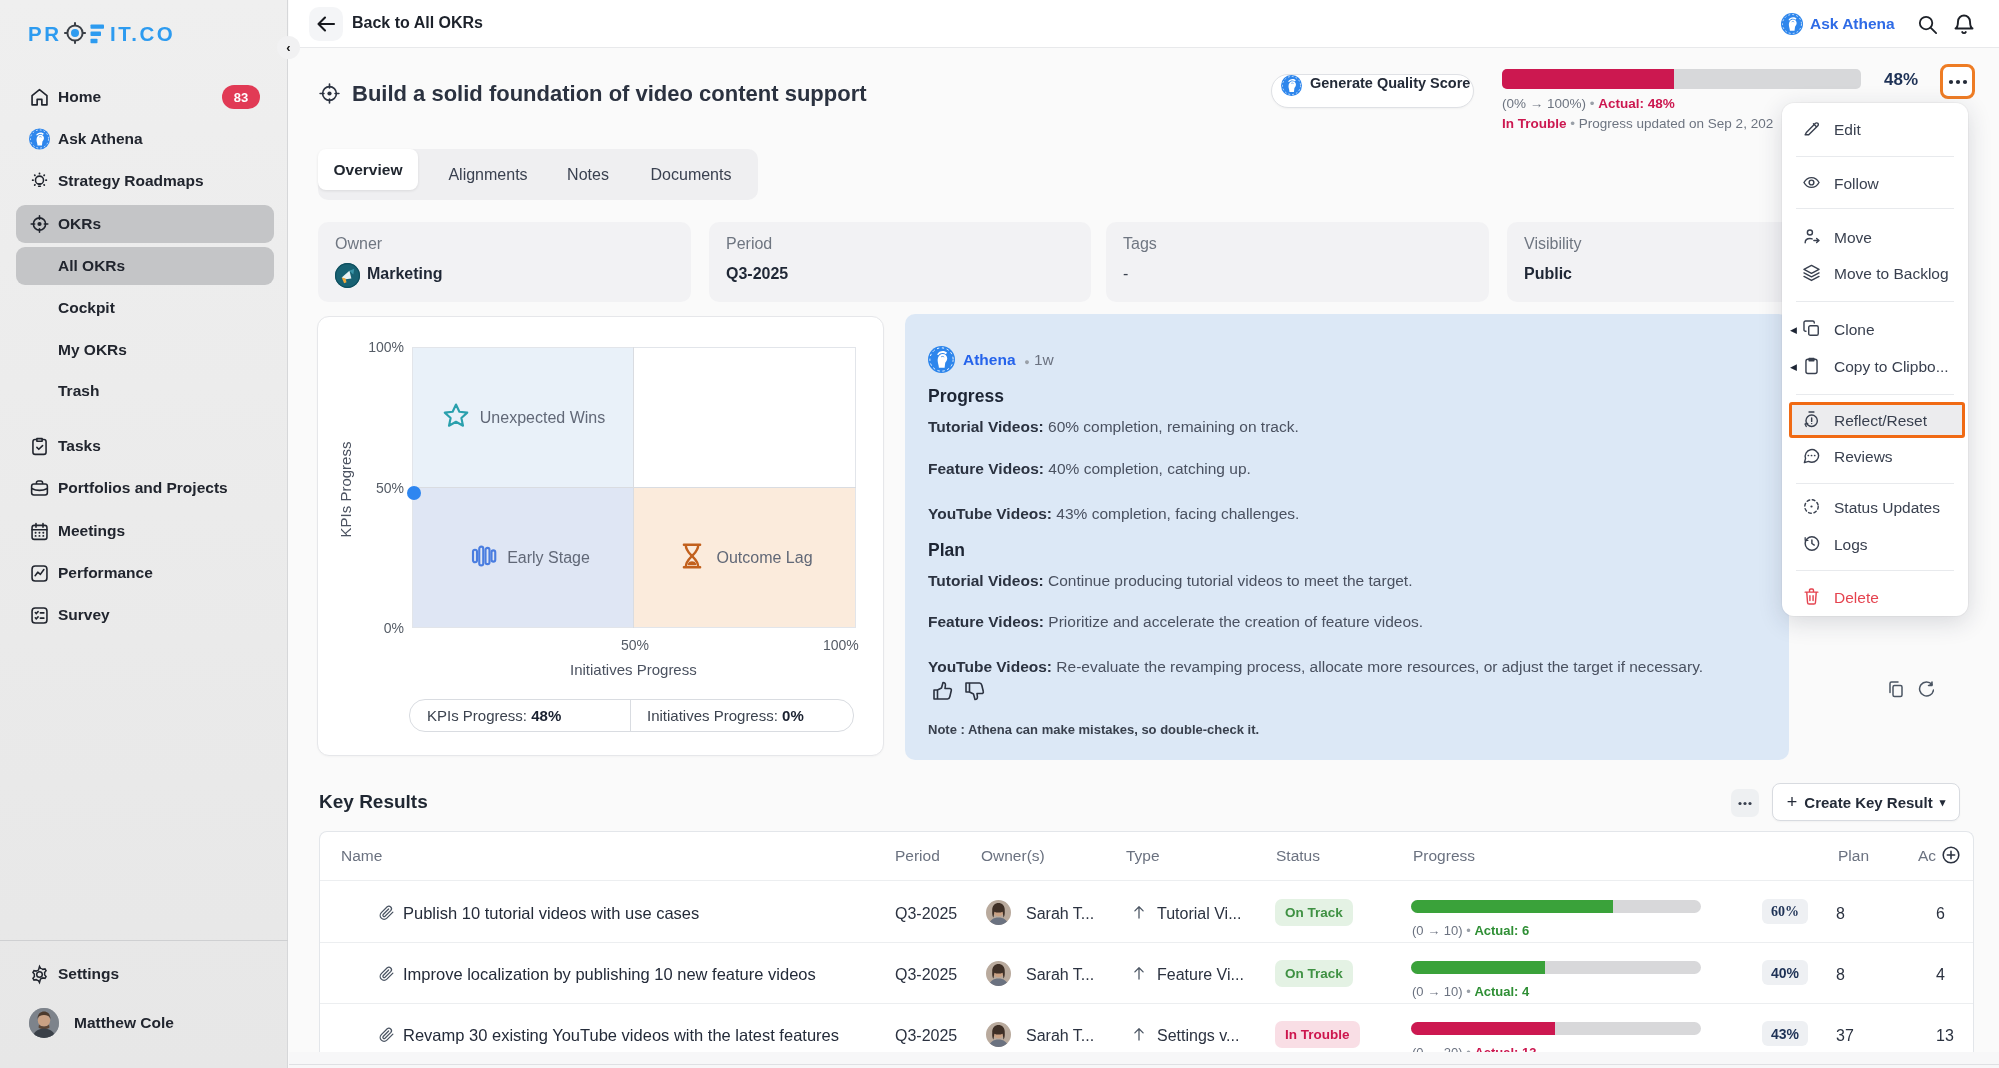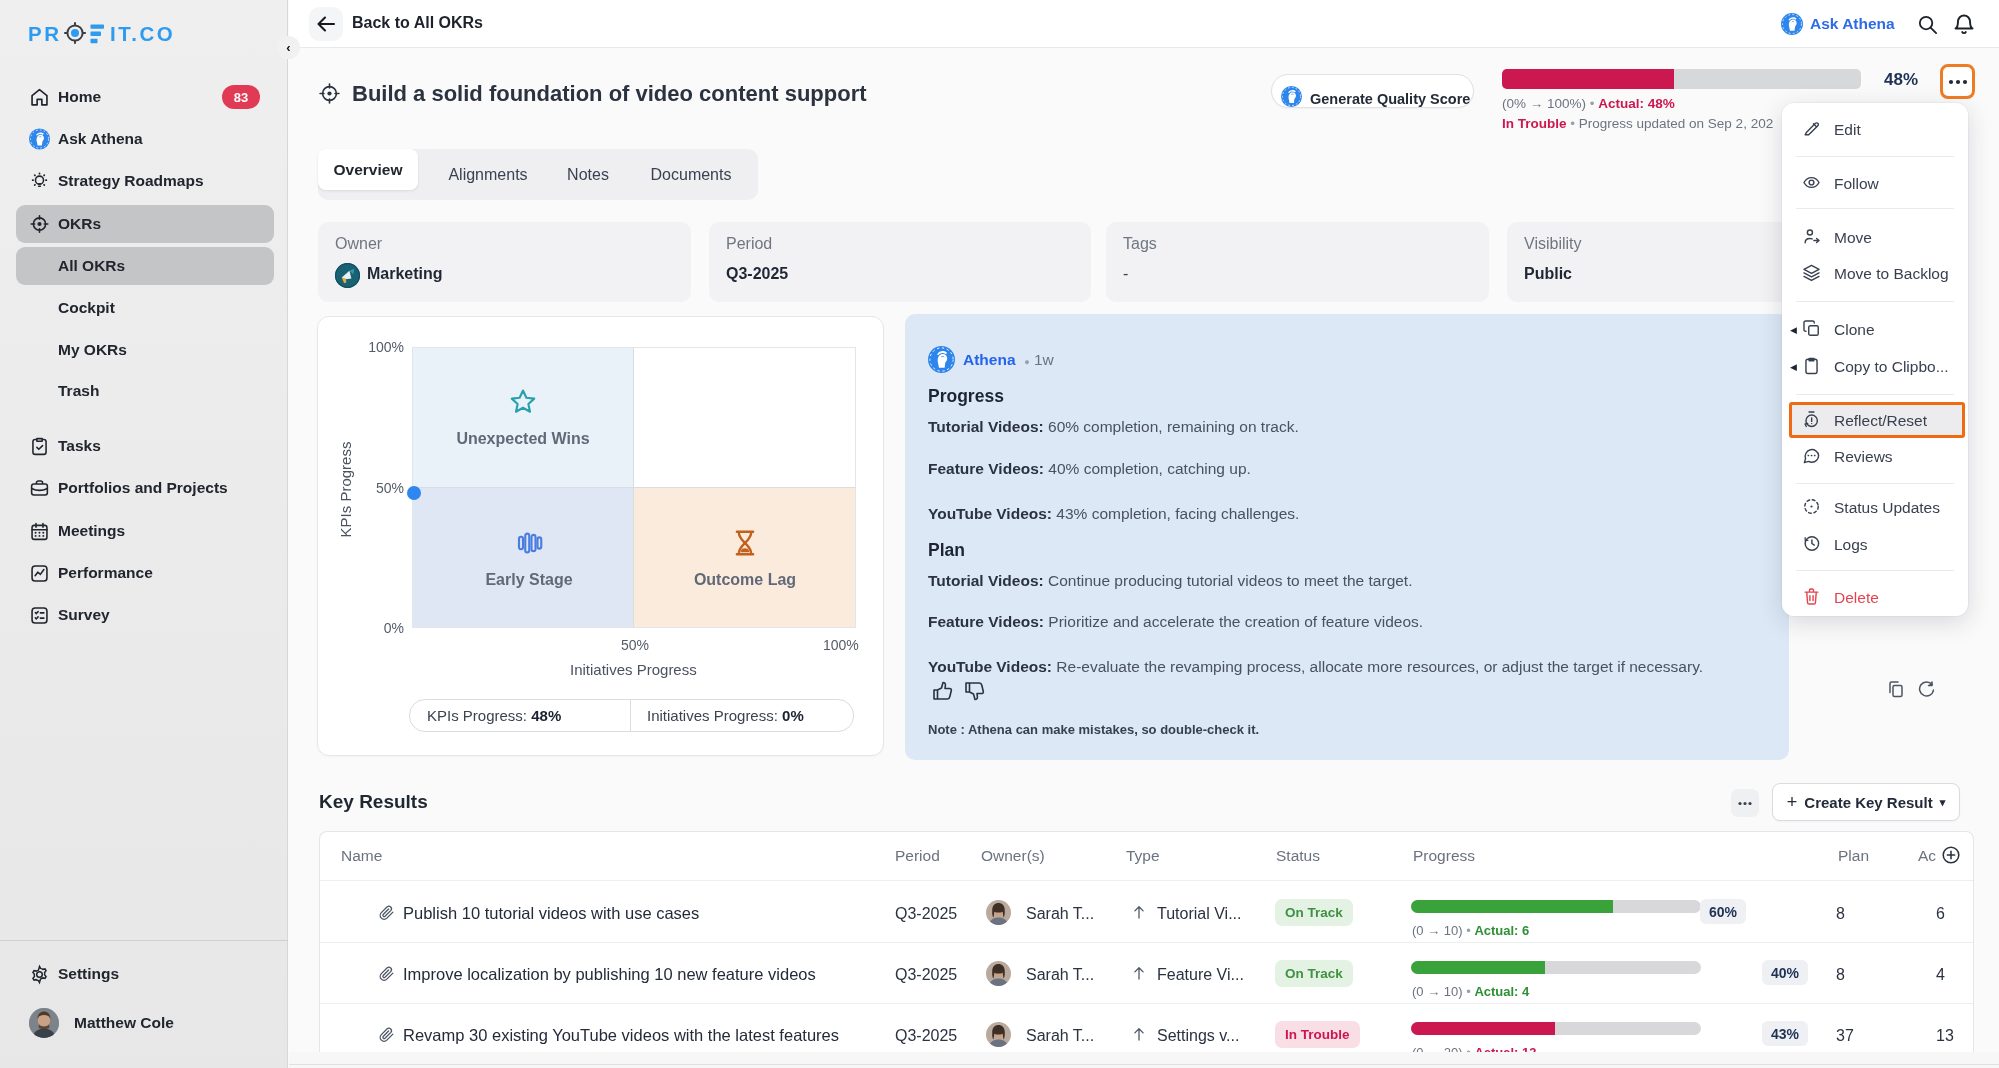--- a/index.html
+++ b/index.html
@@ -21,21 +21,21 @@
 #side-sep { position:absolute; left:0; top:940px; width:288px; height:1px; background:#cfd0d2; }
 #collapse { position:absolute; left:277px; top:36px; width:23px; height:23px; background:#f1f1f2; border-radius:50%;
   display:flex; align-items:center; justify-content:center; font-size:13px; font-weight:700; color:#111; z-index:5;}
 
 
 #topbar { position:absolute; left:289px; top:0; width:1710px; height:48px; background:#fff; border-bottom:1px solid #e8e9eb; }
 
 
 #hdr-title { position:absolute; left:352px; top:81px; font-size:22px; font-weight:600; color:#2b3240; }
 .gqs { position:absolute; left:1271px; top:74px; width:203px; height:34px; background:#fff; border:1px solid #dfe1e5;
-  border-radius:17px; display:flex; align-items:flex-end; gap:8px; padding-left:9px;
+  border-radius:17px; display:flex; align-items:flex-start; gap:8px; padding-left:9px;
   font-size:14.5px; font-weight:700; color:#242b38; box-shadow:0 1px 2px rgba(0,0,0,.04);}
 #pbar { position:absolute; left:1502px; top:69px; width:359px; height:20px; background:#d7d8da; border-radius:5px; overflow:hidden;}
 #pbar>div { width:48%; height:100%; background:#cc1850; }
 #pct48 { position:absolute; left:1884px; top:70px; font-size:17px; font-weight:700; color:#1e3256; }
 #dots-btn { position:absolute; left:1940px; top:64px; width:35px; height:35px; border:3px solid #ee7c24; border-radius:8px;
   background:#fff; display:flex; align-items:center; justify-content:center; }
 #subline1 { position:absolute; left:1502px; top:96px; font-size:13.5px; color:#6d7480; }
 #subline2 { position:absolute; left:1502px; top:116px; font-size:13.5px; color:#6d7480; width:278px; overflow:hidden; white-space:nowrap;}
 .crims { color:#cc1850; }
 
@@ -47,21 +47,21 @@
   box-shadow:0 1px 3px rgba(0,0,0,.09); display:flex; align-items:center; justify-content:center; font-size:15.5px;}
 
 
 .card { position:absolute; top:222px; height:80px; background:#f2f2f4; border-radius:10px; }
 .card .lbl { position:absolute; left:17px; top:13px; font-size:16px; color:#6f7681; }
 .card .val { position:absolute; left:17px; top:43px; font-size:16px; font-weight:700; color:#1f2735; }
 
 
 #chart-card { position:absolute; left:317px; top:316px; width:567px; height:440px; background:#fff;
   border:1px solid #e6e7ea; border-radius:12px; box-shadow:0 1px 2px rgba(0,0,0,.03);}
-.quad { position:absolute; display:flex; flex-direction:column; align-items:center; justify-content:center; gap:9px;font-weight:bold;}
+.quad { position:absolute; display:flex; align-items:center; justify-content:center; gap:9px;}
 .quad .qlbl { font-size:16px; color:#616877; }
 .axlbl { position:absolute; font-size:14px; color:#555c66; }
 #qpill { position:absolute; left:91px; top:382px; width:445px; height:33px; border:1px solid #d9dce1; border-radius:16px;
   background:#fff; display:flex; font-size:15px; color:#3c434f; align-items:center;}
 #qpill .cell1 { width:221px; padding-left:17px; border-right:1px solid #d9dce1; height:100%; display:flex; align-items:center;}
 #qpill .cell2 { padding-left:16px; }
 
 
 #athena { position:absolute; left:905px; top:314px; width:884px; height:446px; background:#dce8f6; border-radius:10px; }
 .ath-line { position:absolute; left:23px; font-size:15.5px; color:#4a5160; }
@@ -419,21 +419,21 @@
     <div class="cell" style="left:706px;top:73px;">Sarah T...</div>
     <div class="abs" style="left:810px;top:71px;"><svg width="18" height="18" viewBox="0 0 24 24" fill="none" stroke="#4b5563" stroke-width="1.7" stroke-linecap="round" stroke-linejoin="round">
           <path d="M12 20V5M6.5 10.5 12 5l5.5 5.5"></path>
         </svg></div>
     <div class="cell" style="left:837px;top:73px;">Tutorial Vi...</div>
     <div class="pillst ontrack" style="left:955px;top:67px;">On Track</div>
     <div class="krbar" style="left:1091px;top:68px;">
         <div style="width:202px;background:#3aa23a;"></div>
       </div>
     <div class="krsub" style="left:1092px;top:91px;">(0 → 10) <span style="color:#9aa0a8">•</span> <span style="color:#2f8f35;font-weight:600;">Actual: 6</span></div>
-    <div class="krpct" style="left:1380px;top:67px;">60%</div>
+    <div class="krpct" style="left:1442px;top:67px;font-family:Liberation Serif, serif;">60%</div>
     <div class="cell" style="left:1516px;top:73px;">8</div>
     <div class="cell" style="left:1616px;top:73px;">6</div>
     <div class="abs" style="left:58px;top:133px;"><svg width="17" height="17" viewBox="0 0 24 24" fill="none" stroke="#4b5563" stroke-width="1.8" stroke-linecap="round">
           <path d="M21 11.5 12.5 20a5.5 5.5 0 0 1-7.8-7.8L13 3.9a3.7 3.7 0 0 1 5.2 5.2l-8.3 8.3a1.85 1.85 0 0 1-2.6-2.6L15 7.1"></path>
         </svg></div>
     <div class="krname" style="top:133px;">Improve localization by publishing 10 new feature videos</div>
     <div class="cell" style="left:575px;top:134px;">Q3-2025</div>
     <div class="abs" style="left:666px;top:129px;"><svg width="25" height="25" viewBox="0 0 30 30">
           <defs>
             <clipPath id="sv2">

